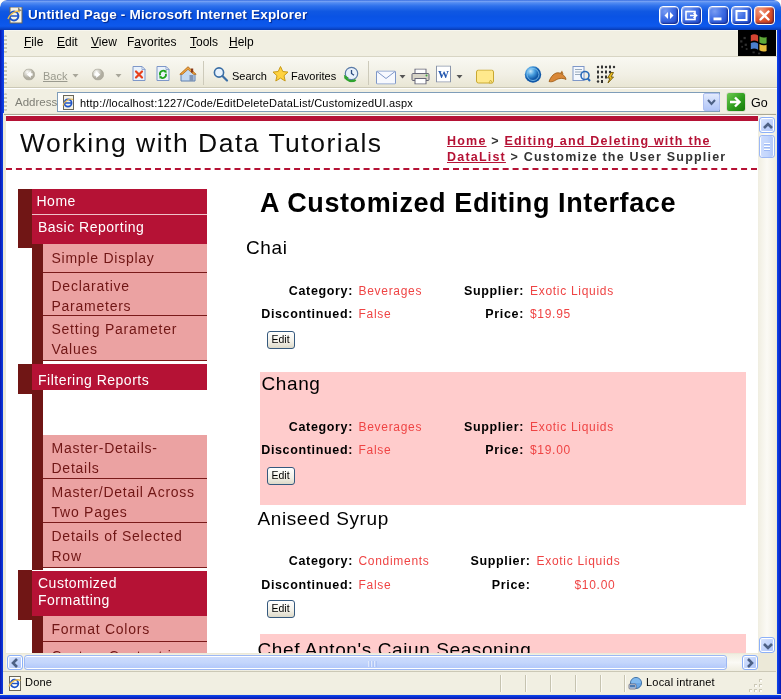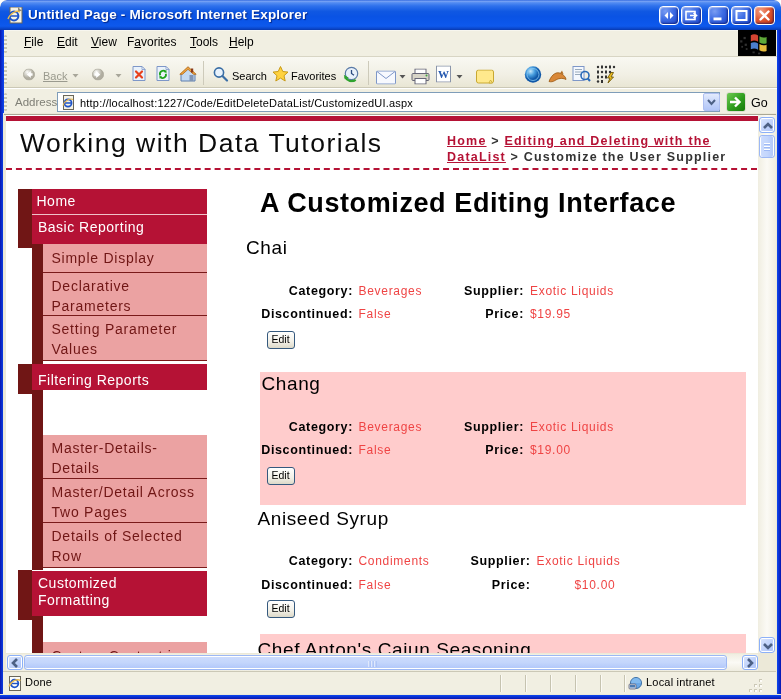--- a/index.html
+++ b/index.html
@@ -334,20 +334,21 @@
     <div class="abs navtop" style="left:26px;top:74px;width:175px;height:26px;padding:3.5px 0 0 4.5px;border-bottom:1.5px solid #EFC2C9;">Home</div>
     <div class="abs navsub" style="left:37px;top:129px;width:164px;height:28.5px;padding:4.5px 0 0 8.5px;border-bottom:1.5px solid #791A1A;">Simple Display</div>
     <div class="abs navtop" style="left:26px;top:100px;width:175px;height:29px;padding:4px 0 0 6px;">Basic Reporting</div>
     <div class="abs navsub" style="left:37px;top:157.5px;width:164px;height:43px;padding:4.5px 0 0 8.5px;border-bottom:1.5px solid #791A1A;">Declarative<br>Parameters</div>
     <div class="abs navsub" style="left:37px;top:200.5px;width:164px;height:45.5px;padding:4.5px 0 0 8.5px;border-bottom:1.5px solid #791A1A;">Setting Parameter<br>Values</div>
     <div class="abs navtop" style="left:26px;top:248.5px;width:175px;height:26px;padding:8px 0 0 6px;">Filtering Reports</div>
     <div class="abs navsub" style="left:37px;top:319.5px;width:164px;height:44px;padding:4.5px 0 0 8.5px;border-bottom:1.5px solid #791A1A;">Master-Details-<br>Details</div>
     <div class="abs navsub" style="left:37px;top:363.5px;width:164px;height:44px;padding:4.5px 0 0 8.5px;border-bottom:1.5px solid #791A1A;">Master/Detail Across<br>Two Pages</div>
     <div class="abs navsub" style="left:37px;top:407.5px;width:164px;height:45.5px;padding:4.5px 0 0 8.5px;border-bottom:1.5px solid #791A1A;">Details of Selected<br>Row</div>
     <div class="abs navtop" style="left:26px;top:456px;width:175px;height:44.5px;padding:4px 0 16px 6px;">Customized<br>Formatting</div>
+    <div class="abs navsub" style="left:37px;top:500.5px;width:164px;height:26.5px;padding:4.5px 0 0 8.5px;border-bottom:1.5px solid #791A1A;">Format Colors</div>
     <div class="abs navsub" style="left:37px;top:527px;width:164px;height:12px;padding:4.5px 0 0 8.5px;">Custom Content in</div>
 
     <div class="abs pinkbox" style="left:254px;top:256.5px;width:486px;height:133px;"></div>
     <div class="abs pinkbox" style="left:254px;top:519px;width:486px;height:19px;"></div>
     <h3 class="abs" id="pagehead">A Customized Editing Interface</h3>
 
     <div class="abs prodname" style="left:240px;top:121.5px;">Chai</div>
     <div class="abs lbl" style="left:144.5px;width:202.5px;text-align:right;top:168.5px;">Category:</div>
     <div class="abs val" style="left:352.5px;top:168.5px;">Beverages</div>
     <div class="abs lbl" style="left:315.5px;width:202.5px;text-align:right;top:168.5px;">Supplier:</div>

